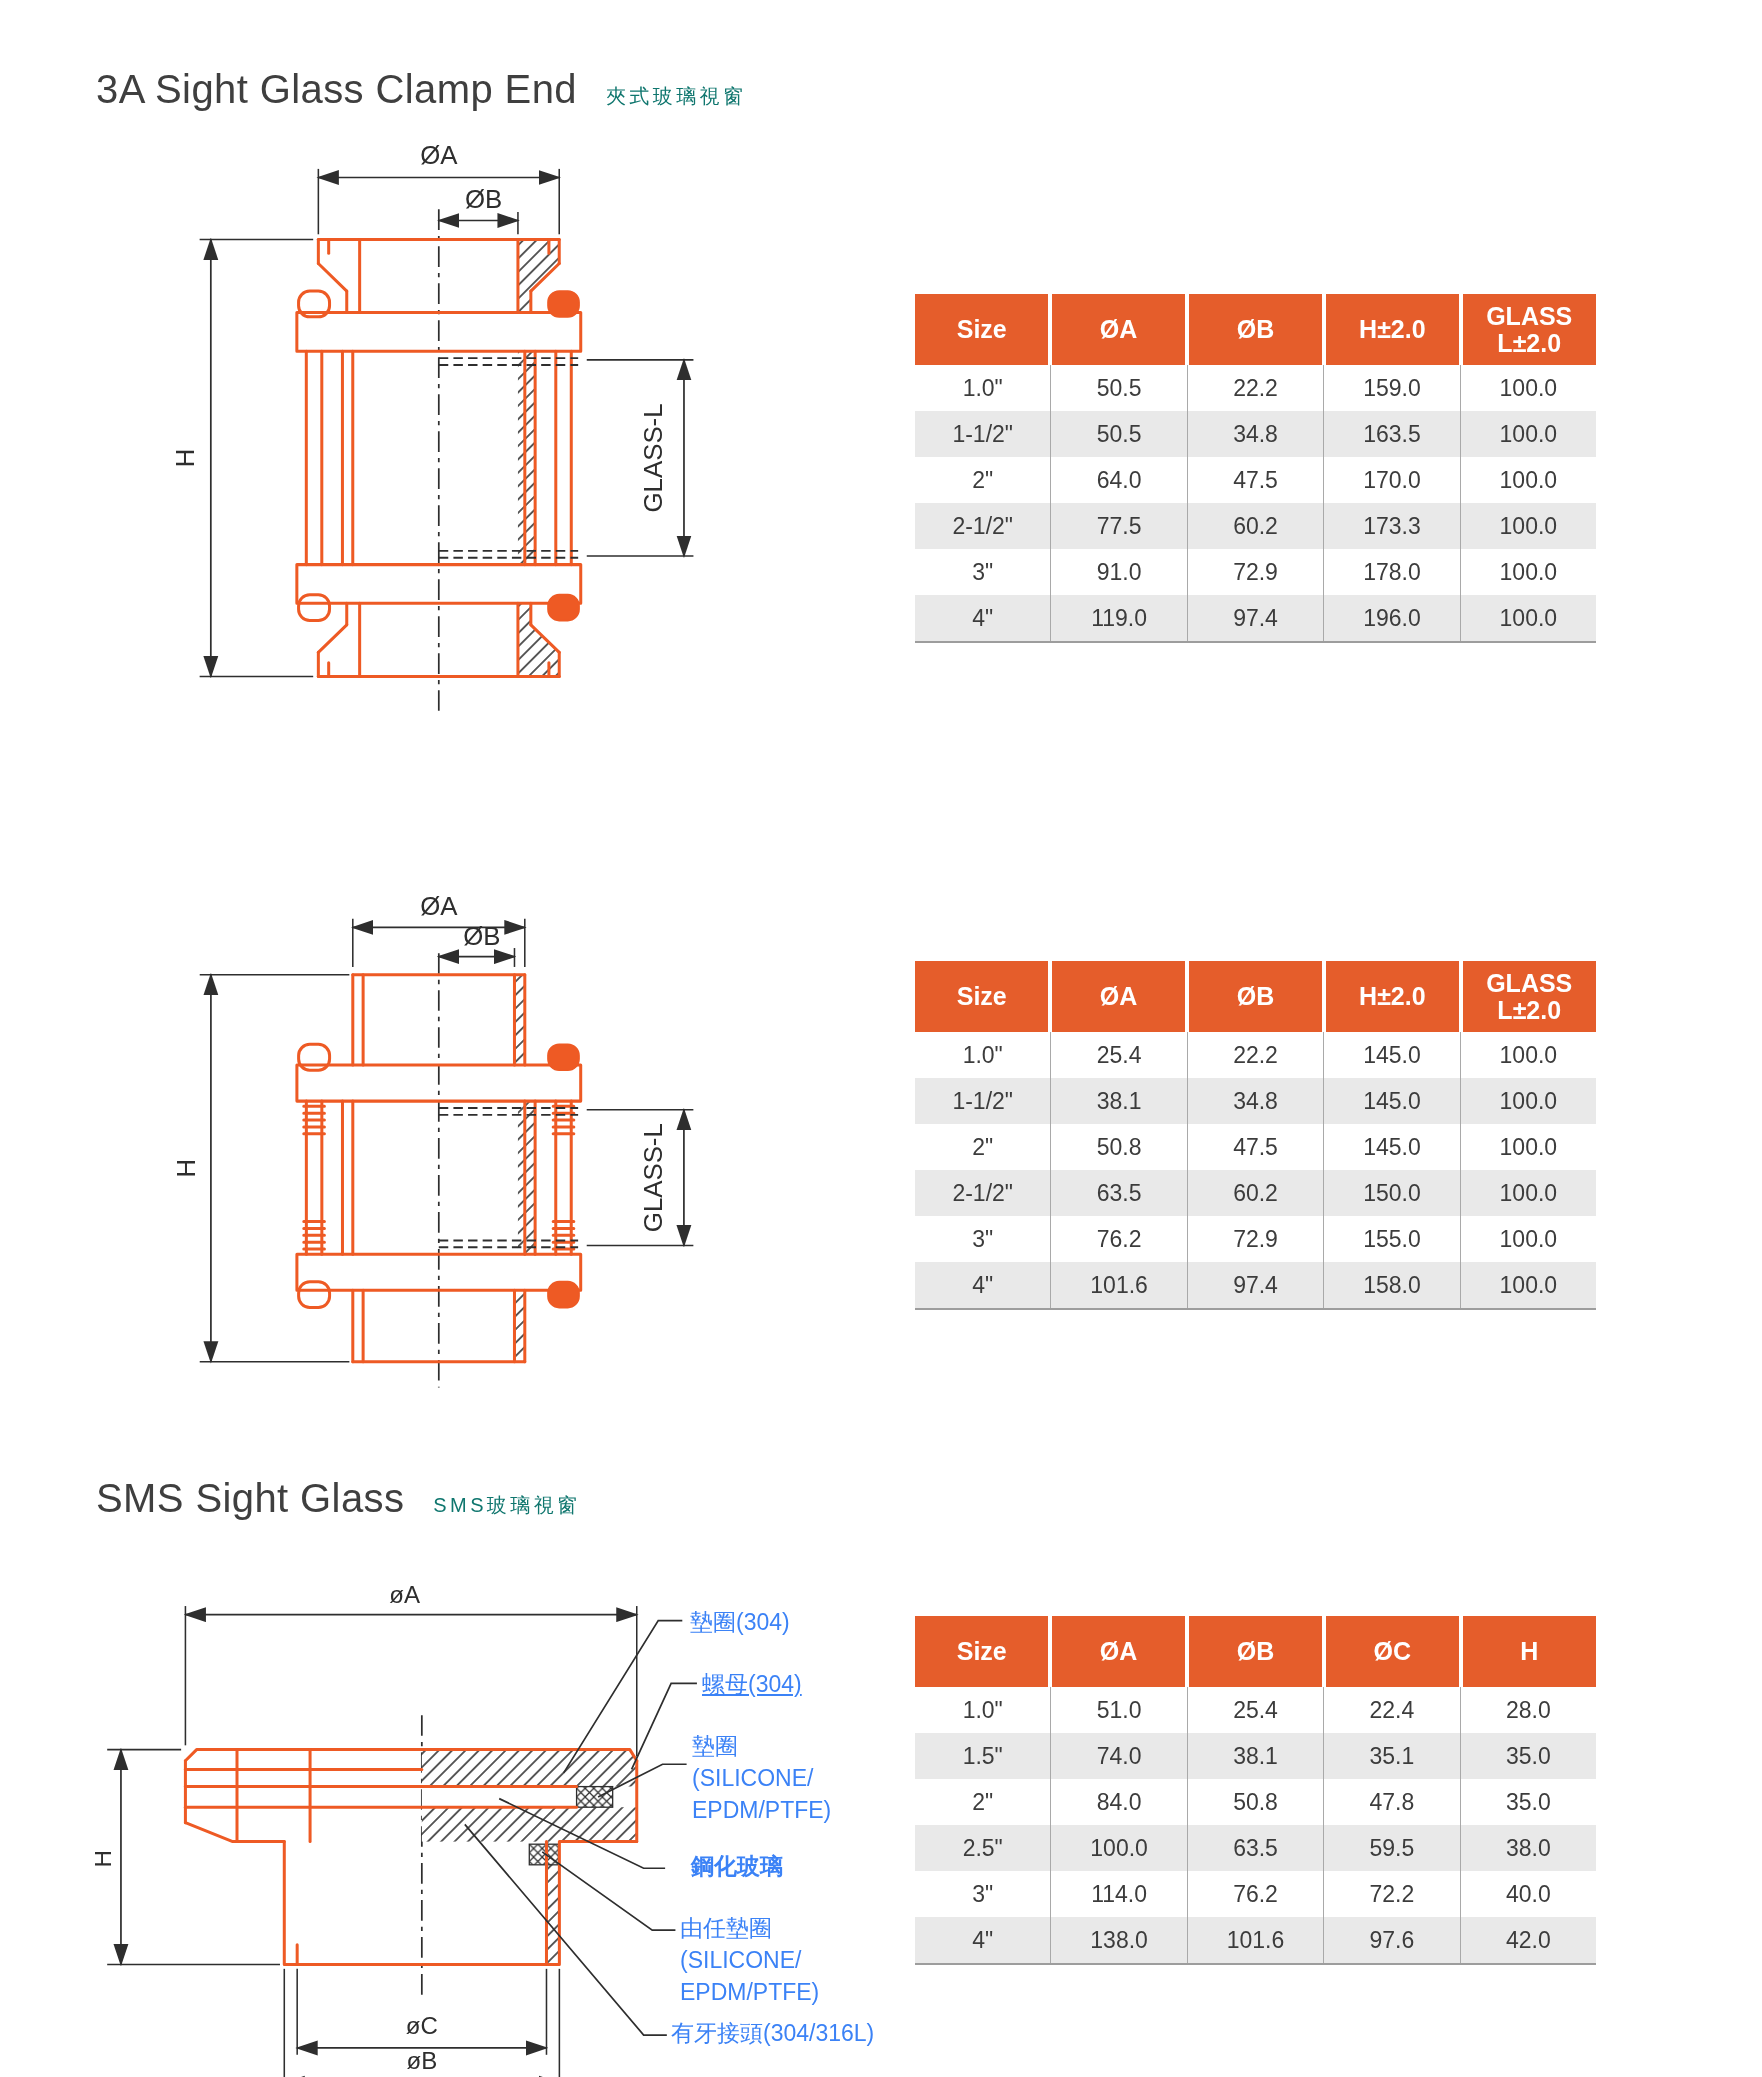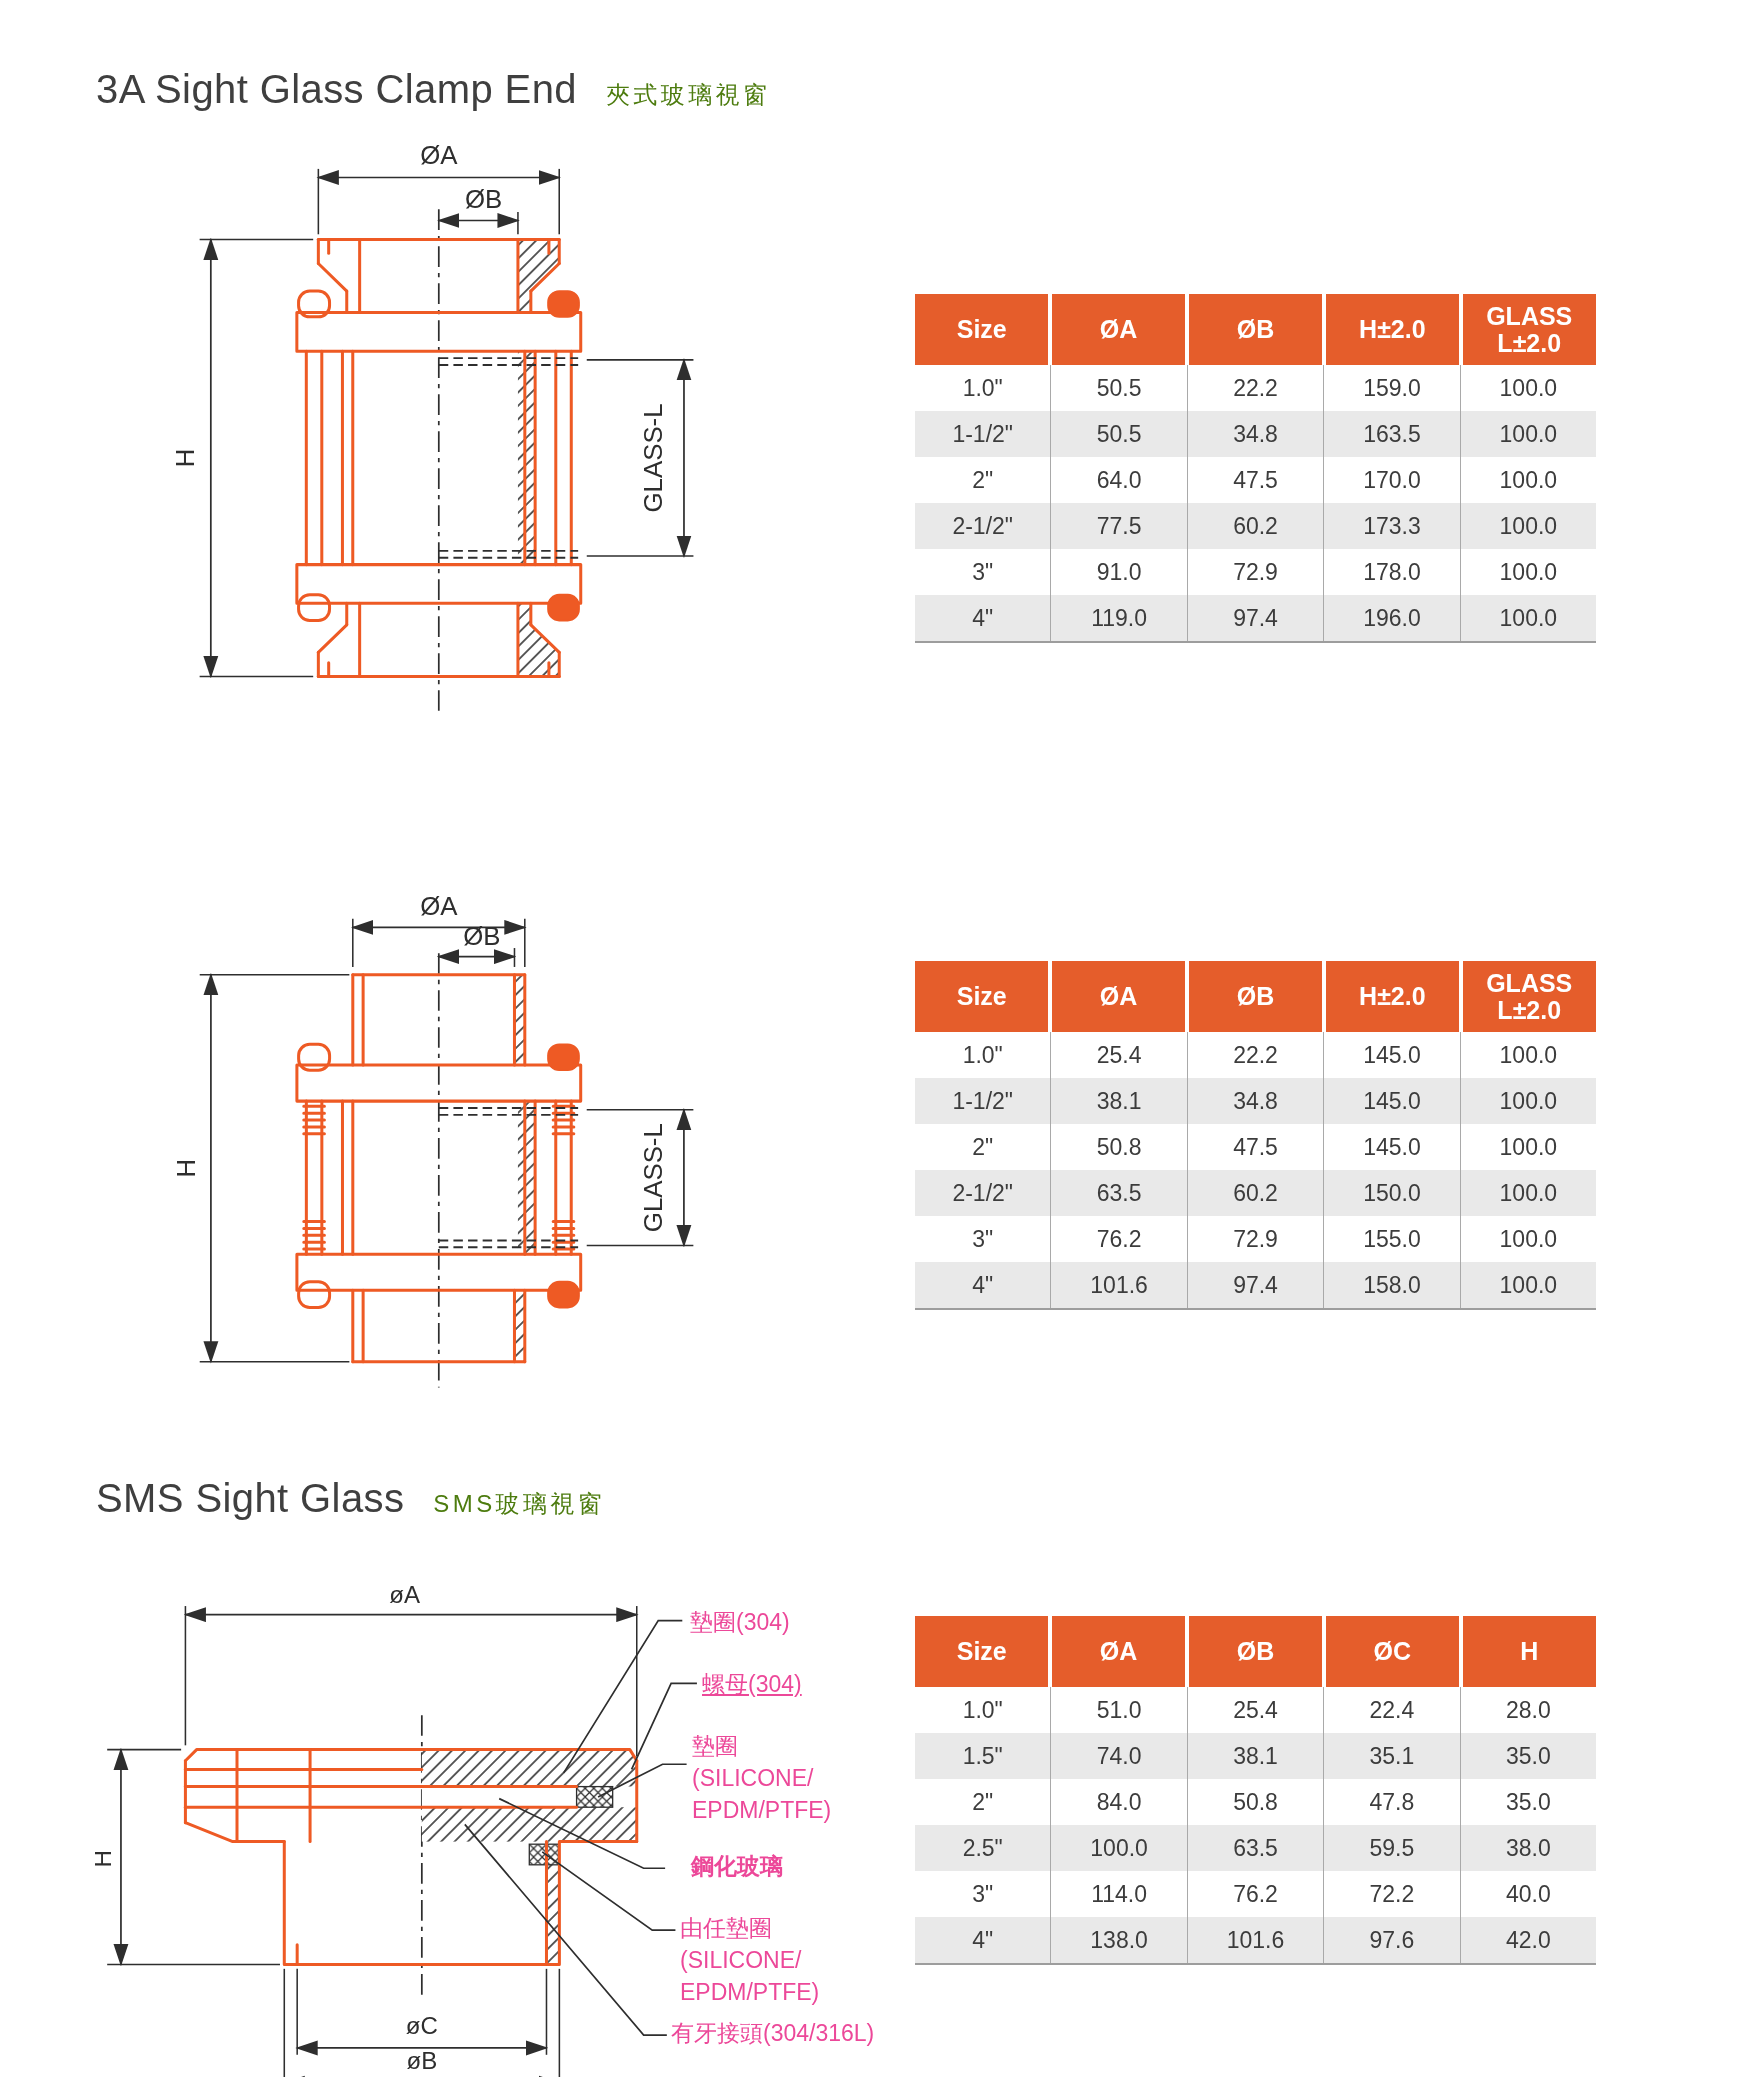--- a/index.html
+++ b/index.html
@@ -7,34 +7,34 @@
     --drawing:#EE5A24;
     --rowalt:#E9E9E9;
     --ink:#3C3C3C;
   }
   html,body{margin:0;padding:0;background:#fff;}
   body{font-family:"Liberation Sans","DejaVu Sans",sans-serif;color:var(--ink);}
   .page{position:relative;width:1762px;height:2078px;background:#fff;overflow:hidden;margin-top:46px;}
 
   .sec-title{position:absolute;display:flex;align-items:baseline;white-space:nowrap;}
   .t-en{font-size:40px;font-weight:400;color:#3F3F3F;letter-spacing:0.4px;}
-  .t-zh{font-size:24px;font-weight:400;color:#4d7c0f;margin-left:29px;letter-spacing:3.4px;}
+  .t-zh{font-size:20px;font-weight:400;color:#0f766e;margin-left:29px;letter-spacing:3.4px;}
 
   .drawing{position:absolute;}
   .dtxt{fill:#2e2e2e;font-size:30px;}
   .dtxt-s{fill:#2e2e2e;font-size:28px;}
   .ol{stroke:var(--drawing);stroke-width:3.5;fill:none;stroke-linejoin:round;stroke-linecap:round;}
   .olf{fill:var(--drawing);stroke:var(--drawing);stroke-width:2;}
   .dim{stroke:#2e2e2e;stroke-width:2;fill:none;}
   .thin{stroke:#2e2e2e;stroke-width:1.8;fill:none;}
   .cl{stroke:#2e2e2e;stroke-width:2;stroke-dasharray:24 7 5 7;fill:none;}
   .hid{stroke:#2e2e2e;stroke-width:2.2;stroke-dasharray:11 6;fill:none;}
   .lead{stroke:#2e2e2e;stroke-width:2;fill:none;}
 
-  .callout{position:absolute;font-size:23px;line-height:32px;color:#ec4899;white-space:pre-line;}
+  .callout{position:absolute;font-size:23px;line-height:32px;color:#3b82f6;white-space:pre-line;}
 
   .tbl{position:absolute;width:681px;}
   .thead{display:flex;gap:3.4px;border-radius:14px;}
   .th{flex:1 1 0;height:71px;background:var(--accent);color:#fff;display:flex;align-items:center;justify-content:center;
       text-align:center;font-size:25px;font-weight:700;line-height:1.08;white-space:pre-line;}
   .tbody{border-bottom:2.6px solid #9d9d9d;}
   .tr{display:flex;height:46px;}
   .tr.alt{background:var(--rowalt);}
   .td{flex:1 1 0;display:flex;align-items:center;justify-content:center;font-size:23px;color:#3C3C3C;}
   .td + .td{border-left:1.7px solid #a9a9a9;}

